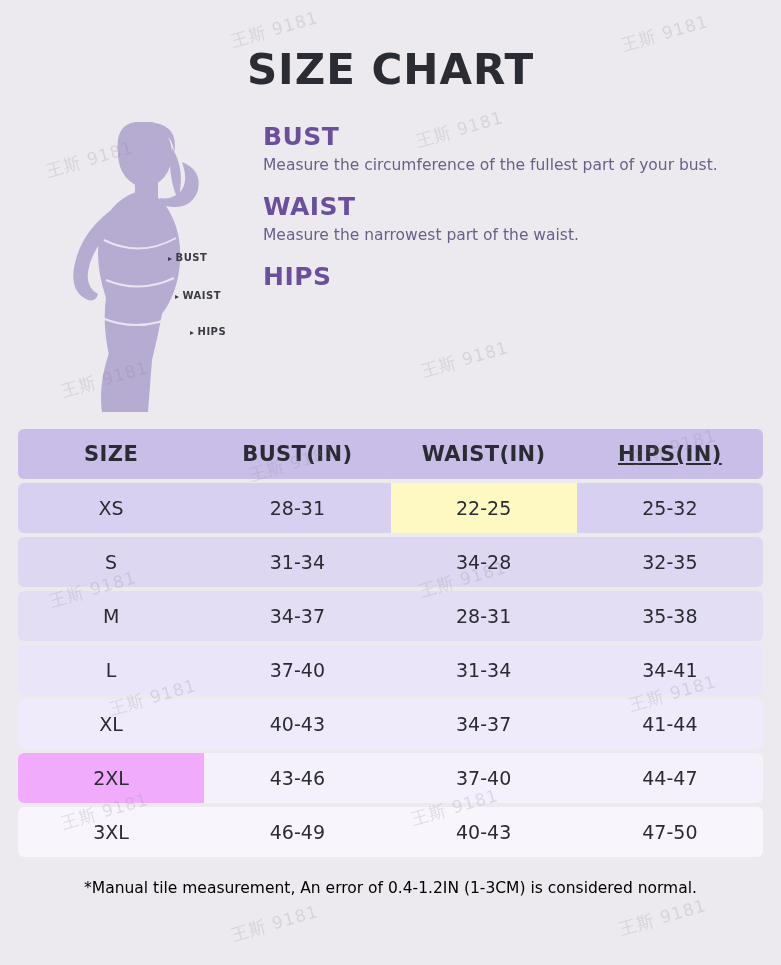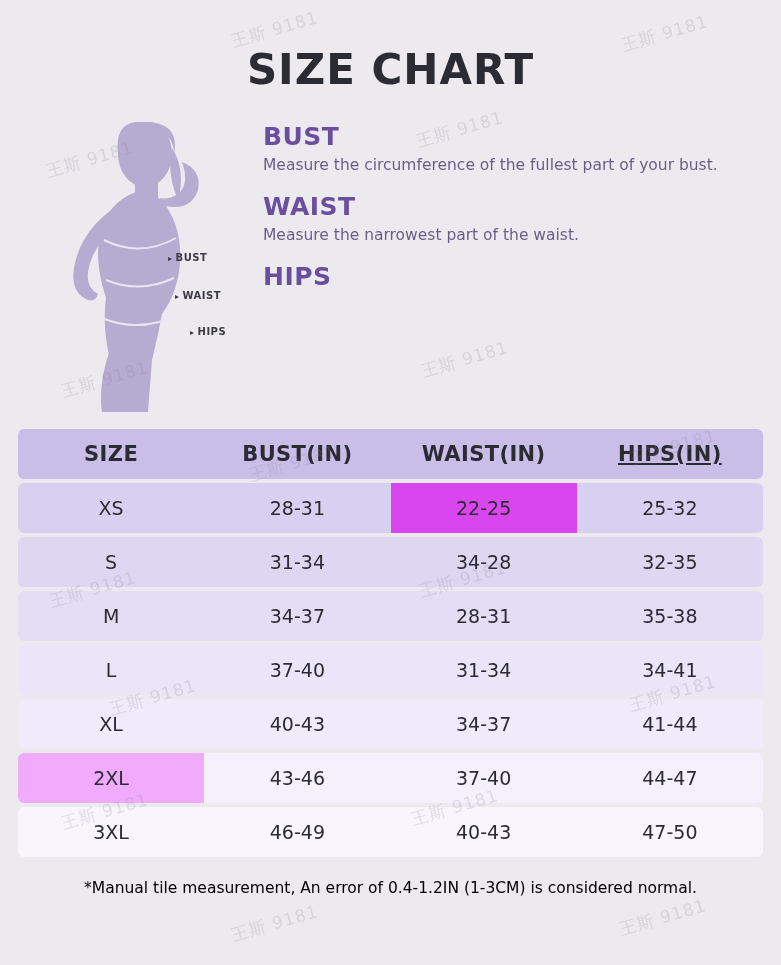--- a/index.html
+++ b/index.html
@@ -209,21 +209,21 @@
           <th>SIZE</th>
           <th>BUST(IN)</th>
           <th>WAIST(IN)</th>
           <th>HIPS(IN)</th>
         </tr>
     </thead>
     <tbody id="tbody-rows">
         <tr>
           <td style="background: rgb(216, 208, 240);">XS</td>
           <td style="background: rgb(216, 208, 240);">28-31</td>
-          <td style="background: #d946ef;">22-25</td>
+          <td style="background: #fef9c3;">22-25</td>
           <td style="background: rgb(216, 208, 240);">25-32</td>
         </tr>
         <tr>
           <td style="background: rgb(222, 215, 242);">S</td>
           <td style="background: rgb(222, 215, 242);">31-34</td>
           <td style="background: rgb(222, 215, 242);">34-28</td>
           <td style="background: rgb(222, 215, 242);">32-35</td>
         </tr>
         <tr>
           <td style="background: rgb(228, 222, 245);">M</td>

